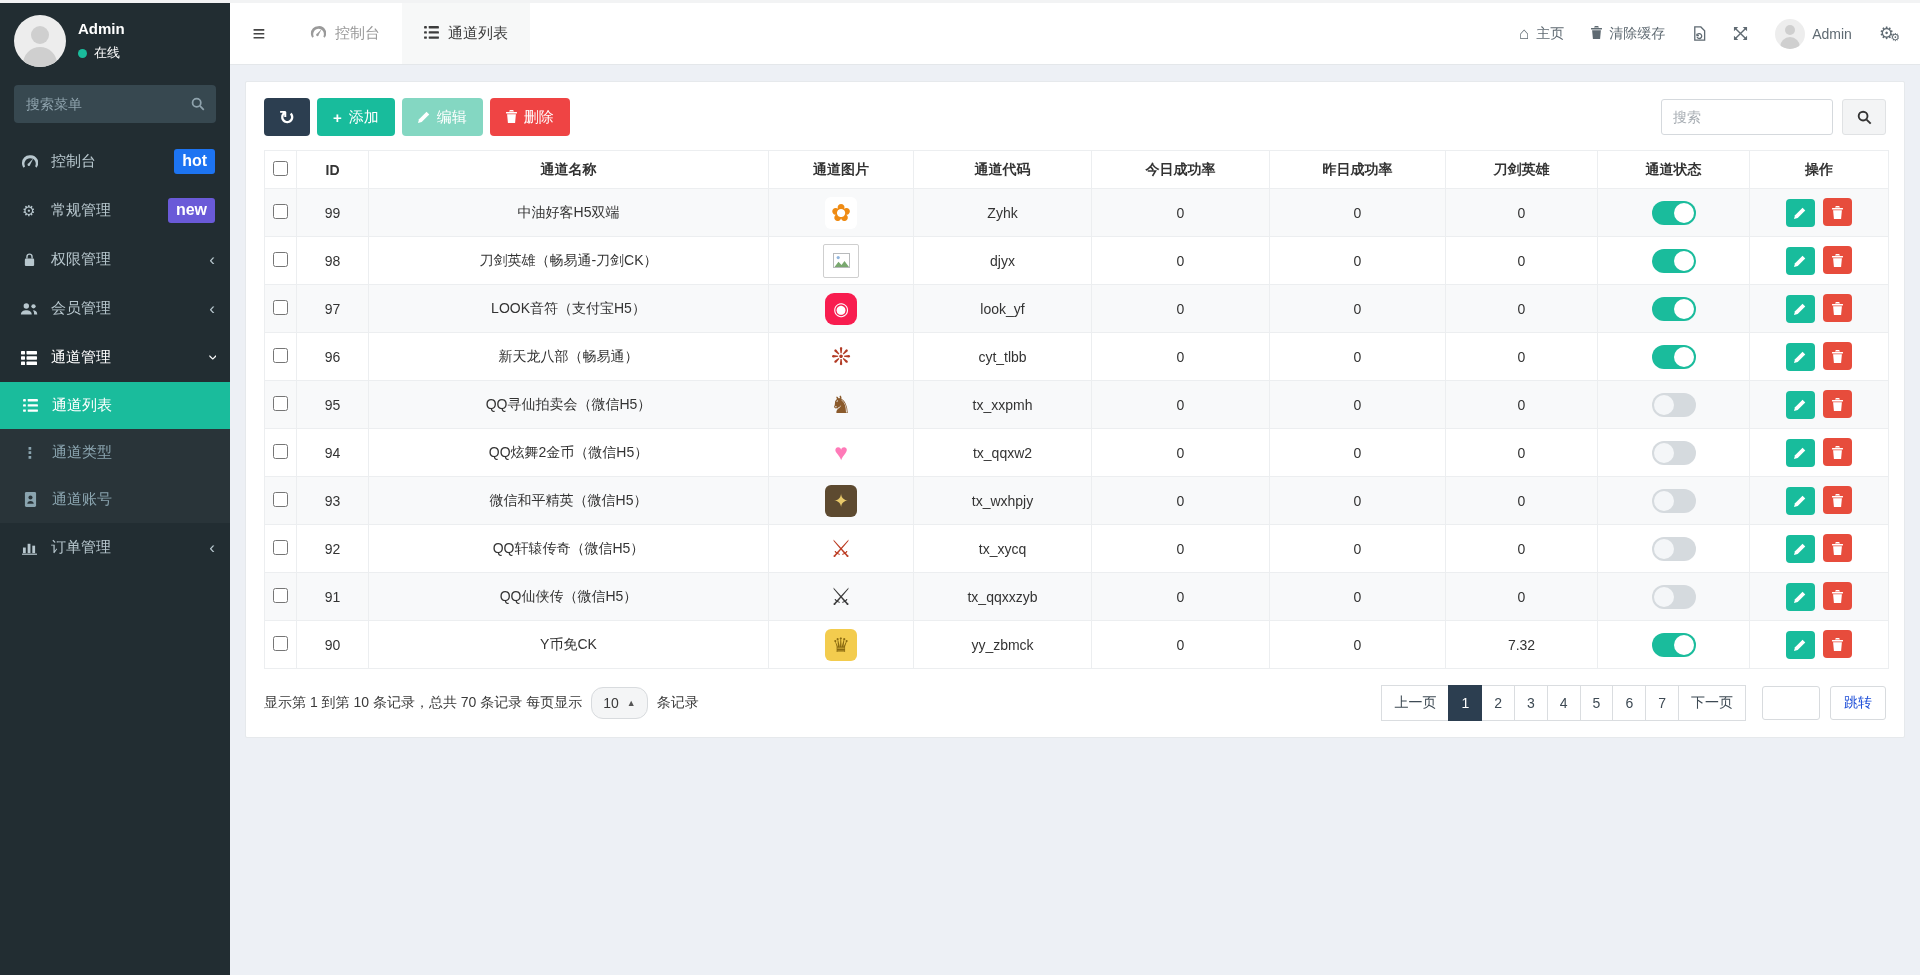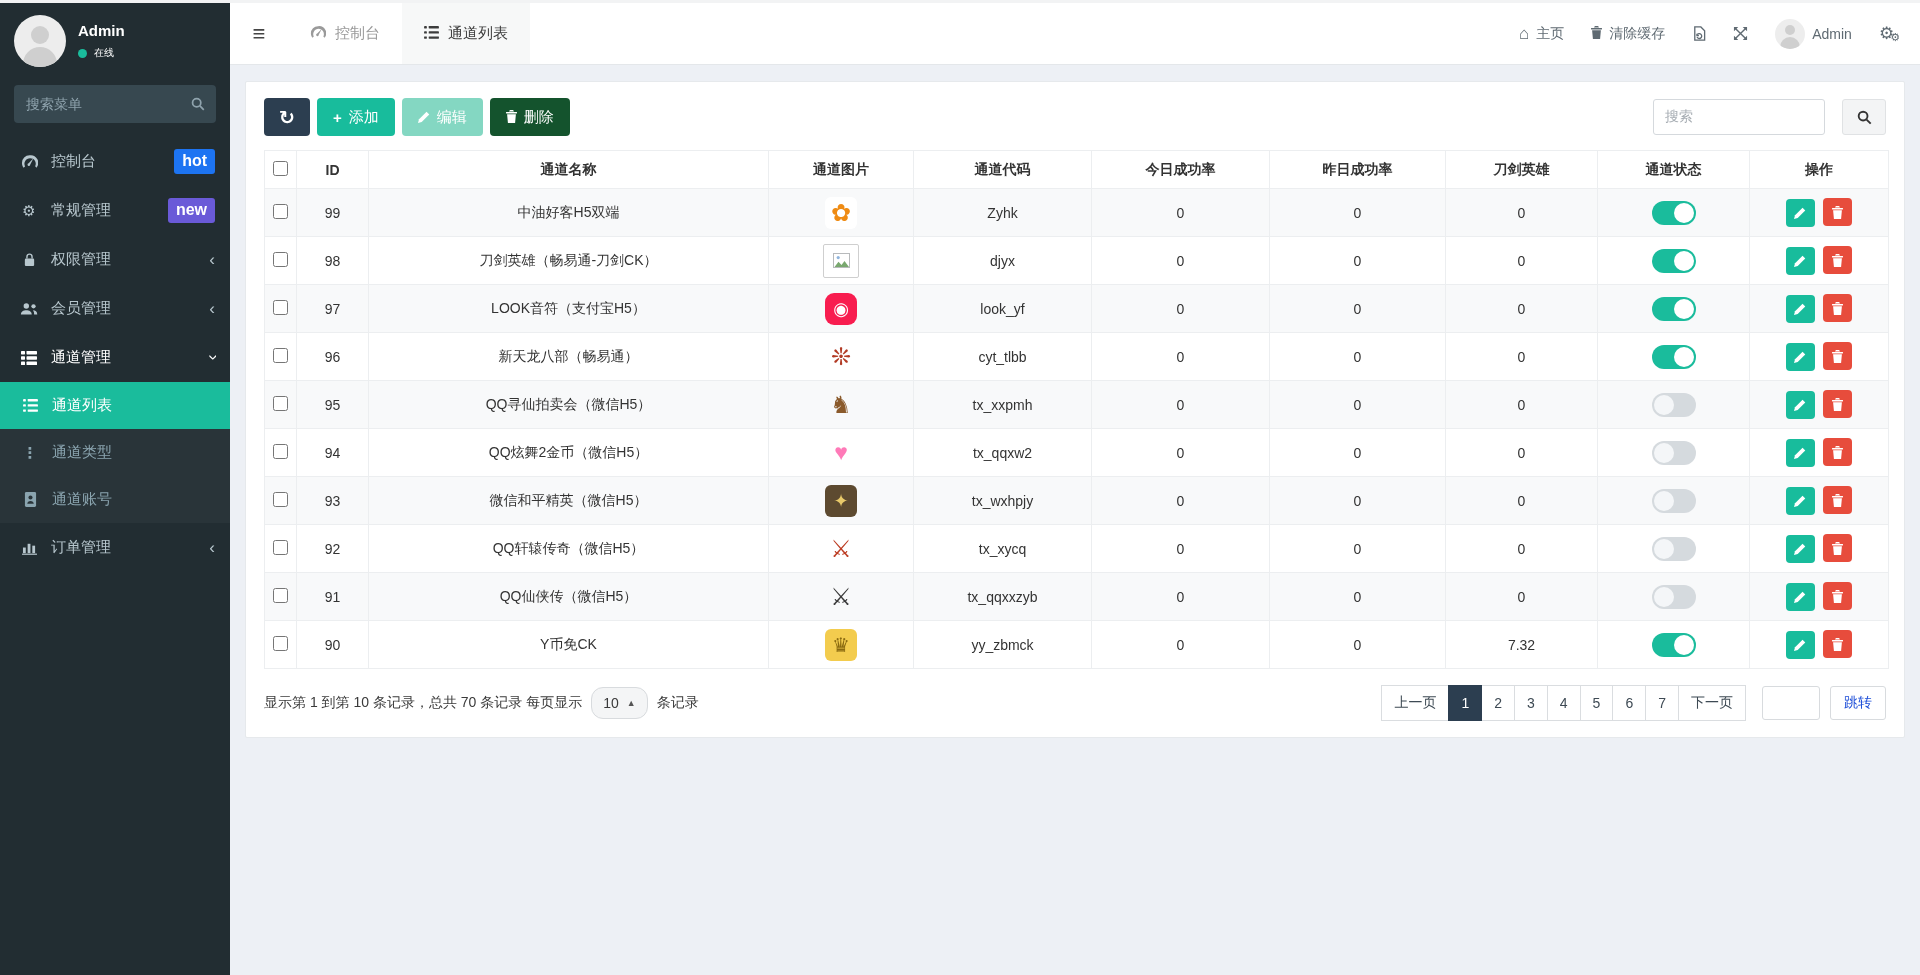--- a/index.html
+++ b/index.html
@@ -17,21 +17,21 @@
   .sidebar { width: 230px; flex-shrink: 0; background: #222d32; color: #b8c7ce; display: flex; flex-direction: column; }
   .brand { height: 60px; display: flex; align-items: center; padding: 0 14px; color: #fff; font-size: 21px; font-weight: bold; letter-spacing: .5px; white-space: nowrap; }
   .user-panel { display: flex; align-items: center; gap: 12px; padding: 12px 14px 16px; }
   .avatar { width: 52px; height: 52px; border-radius: 50%; background: #ededed; position: relative; overflow: hidden; flex-shrink: 0; }
   .avatar::before { content: ""; position: absolute; width: 18px; height: 18px; border-radius: 50%; background: #cfcfcf; left: 17px; top: 11px; }
   .avatar::after { content: ""; position: absolute; width: 34px; height: 22px; border-radius: 17px 17px 0 0; background: #cfcfcf; left: 9px; top: 32px; }
   .avatar.mini { width: 30px; height: 30px; }
   .avatar.mini::before { width: 10px; height: 10px; left: 10px; top: 6px; }
   .avatar.mini::after { width: 20px; height: 13px; left: 5px; top: 18px; }
   .uname { color: #fff; font-weight: bold; font-size: 15px; margin-bottom: 7px; }
-  .ustatus { font-size: 10px; color: #fff; display: flex; align-items: center; gap: 7px; }
+  .ustatus { font-size: 13px; color: #fff; display: flex; align-items: center; gap: 7px; }
   .dot { width: 9px; height: 9px; border-radius: 50%; background: #1abc9c; display: inline-block; }
   .side-search { margin: 2px 14px 14px; position: relative; }
   .side-search input { width: 100%; height: 38px; background: #374850; border: none; border-radius: 4px; color: #eee; padding: 0 34px 0 12px; font-size: 14px; font-family: inherit; outline: none; }
   .side-search input::placeholder { color: #8fa3ad; }
   .side-search .mag { position: absolute; right: 11px; top: 12px; color: #8fa3ad; }
   .menu { list-style: none; }
   .mi { height: 49px; display: flex; align-items: center; gap: 11px; padding: 0 15px 0 18px; font-size: 15px; cursor: pointer; }
   .mi .micon { width: 22px; display: flex; justify-content: center; align-items: center; }
   .mi .lbl { flex: 1; }
   .mi.open { color: #fff; }
@@ -61,22 +61,22 @@
   .content { flex: 1; padding: 16px 15px; background: #edf0f5; overflow: hidden; }
   .card { background: #fff; border: 1px solid #e6e9ec; border-radius: 2px; padding: 16px 18px; }
 
   
   .toolbar { display: flex; align-items: center; margin-bottom: 14px; }
   .btn { height: 38px; border: none; border-radius: 4px; color: #fff; font-size: 15px; display: inline-flex; align-items: center; gap: 7px; padding: 0 16px; cursor: pointer; font-family: inherit; }
   .toolbar .btn + .btn { margin-left: 7px; }
   .btn-refresh { width: 46px; justify-content: center; background: #2c3e50; font-size: 19px; font-weight: bold; }
   .btn-add { background: #18bc9c; }
   .btn-edit { background: #84d7c2; cursor: default; }
-  .btn-del { background: #14532d; cursor: default; }
-  .tsearch { margin-left: auto; display: flex; gap: 17px; font-family: Liberation Serif, serif; }
+  .btn-del { background: #ef4444; cursor: default; }
+  .tsearch { margin-left: auto; display: flex; gap: 9px; }
   .tsearch input { width: 172px; height: 36px; border: 1px solid #d5d9dd; border-radius: 3px; padding: 0 11px; font-size: 14px; font-family: inherit; outline: none; color: #333; }
   .tsearch input::placeholder { color: #a7adb3; }
   .tsearch .sbtn { width: 44px; height: 36px; background: #f3f4f5; border: 1px solid #e0e2e4; border-radius: 3px; display: flex; align-items: center; justify-content: center; cursor: pointer; color: #333; }
 
   
   table { width: 100%; border-collapse: collapse; table-layout: fixed; font-size: 14px; color: #333; }
   th, td { border: 1px solid #eceef0; text-align: center; vertical-align: middle; }
   thead th { height: 38px; font-weight: bold; background: #fff; }
   tbody td { height: 48px; }
   tbody tr:nth-child(odd) { background: #f8f9fa; }

